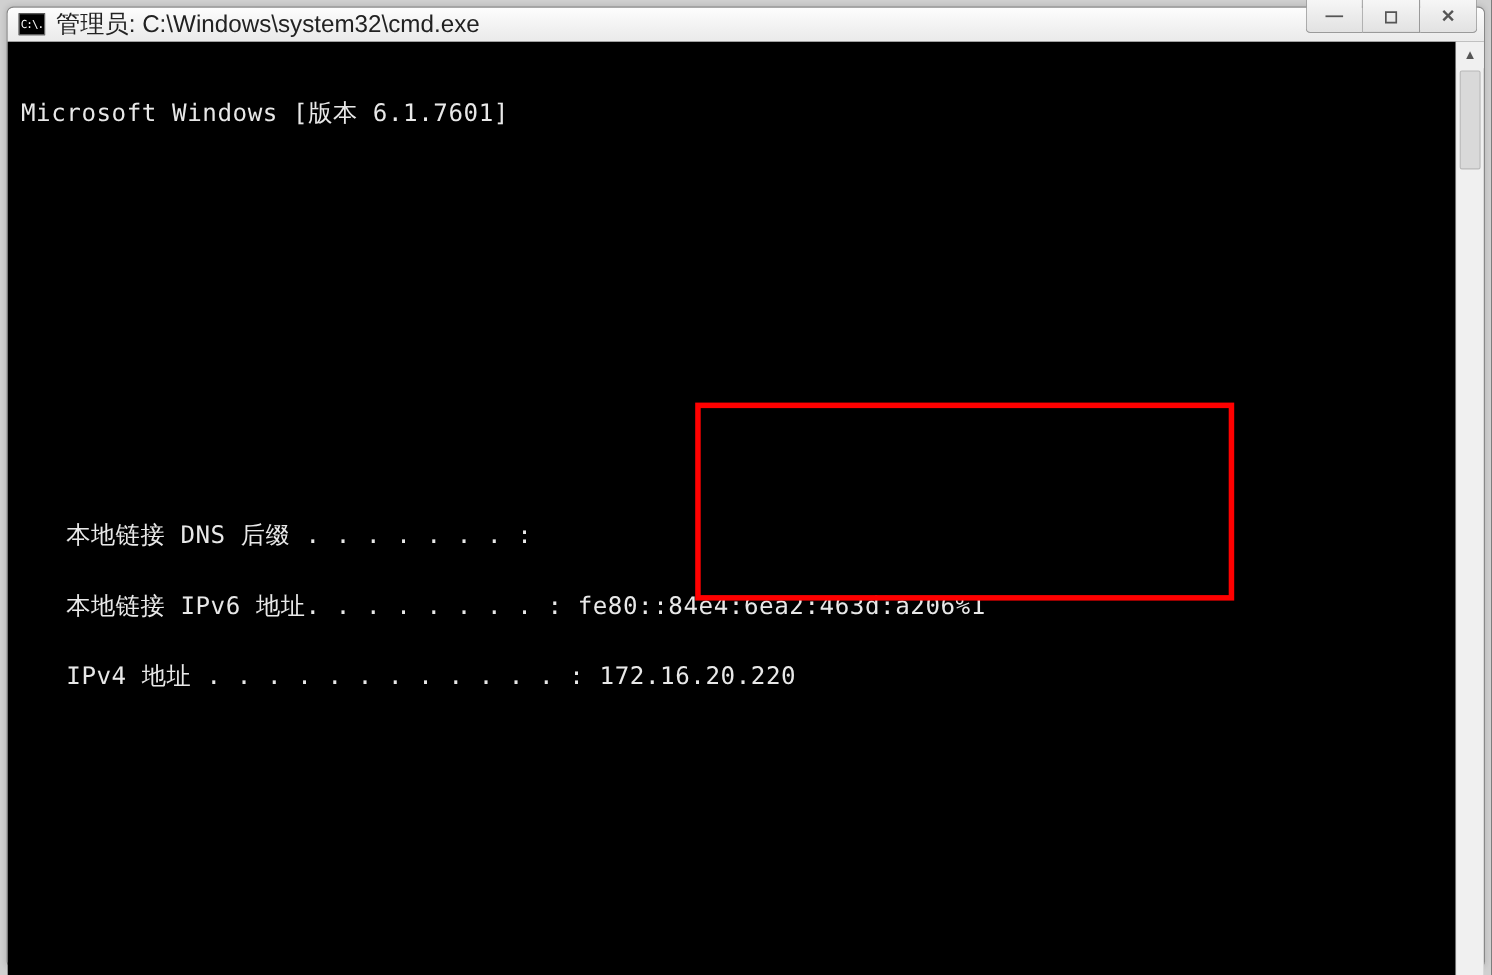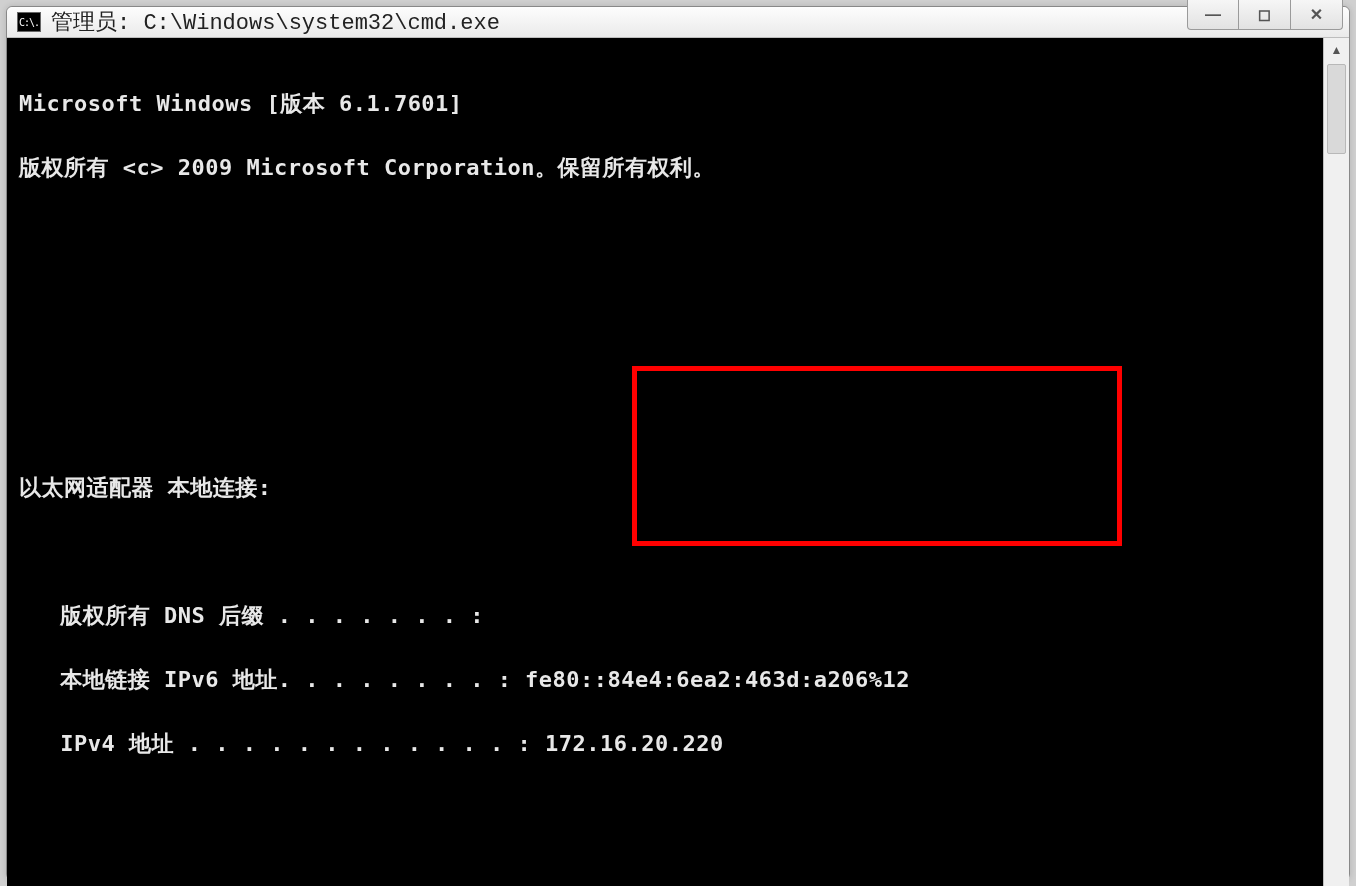--- a/index.html
+++ b/index.html
@@ -41,21 +41,20 @@
     position: relative;
     display: flex; align-items: center; justify-content: center;
     color: #fff; font-size: 10px; font-family: Consolas, monospace;
     letter-spacing: -1px;
   }
   .titlebar .title-text {
     font-size: 22px;
     color: #222;
     flex: 1;
     white-space: nowrap;
-    font-family: Liberation Mono, monospace;
   }
   .win-controls {
     display: flex;
     height: 30px;
     margin-right: 6px;
     margin-top: -14px;
   }
   .win-btn {
     width: 52px;
     height: 30px;
@@ -88,21 +87,21 @@
     padding: 18px 10px 6px 12px;
     color: #e8e8e8;
     font-family: "NSimSun", "SimSun", "Consolas", monospace;
     font-size: 22px;
     line-height: 32px;
     letter-spacing: 0.5px;
     white-space: pre;
     overflow: hidden;
     position: relative;
   }
-  .console .line { white-space: pre; font-weight: bold; }
+  .console .line { white-space: pre; }
   .console .blank { height: 32px; }
 
   
   .hl-box {
     position: absolute;
     border: 5px solid #ff0000;
     pointer-events: none;
   }
 
   
@@ -147,29 +146,27 @@
         </div>
       <div class="win-btn close">
           <span class="glyph">✕</span>
         </div>
     </div>
   </div>
 
   <div class="client">
     <div class="console">
 <div class="line">Microsoft Windows [版本 6.1.7601]</div>
-<div class="line">版权所有 &lt;c&gt; 2009 Microsoft Corporation。保留所有权利。</div>
 <div class="blank"></div>
 <div class="blank"></div>
 <div class="blank"></div>
 <div class="blank"></div>
-<div class="line">以太网适配器 本地连接:</div>
 <div class="blank"></div>
-<div class="line">   版权所有 DNS 后缀 . . . . . . . :</div>
-<div class="line">   本地链接 IPv6 地址. . . . . . . . : fe80::84e4:6ea2:463d:a206%12</div>
+<div class="line">   本地链接 DNS 后缀 . . . . . . . :</div>
+<div class="line">   本地链接 IPv6 地址. . . . . . . . : fe80::84e4:6ea2:463d:a206%1</div>
 <div class="line">   IPv4 地址 . . . . . . . . . . . . : 172.16.20.220</div>
 
 
 
 
 
 
 
 
 

